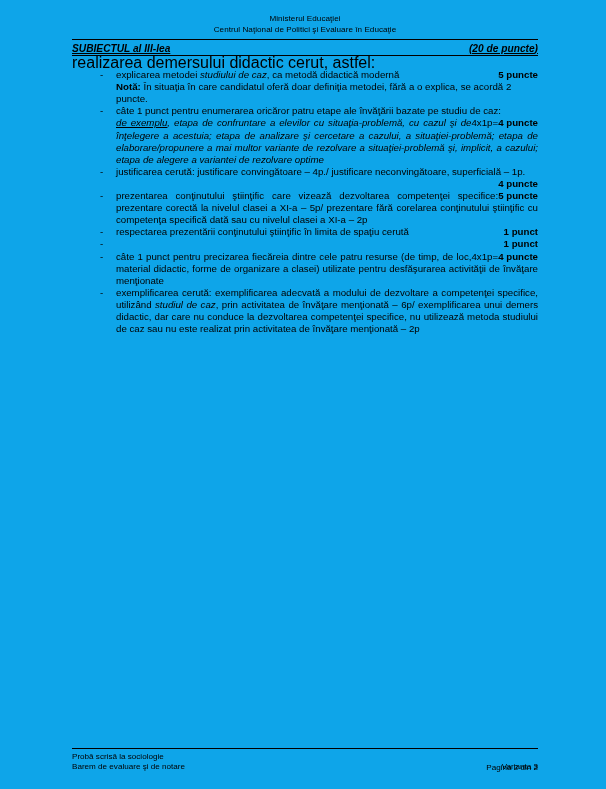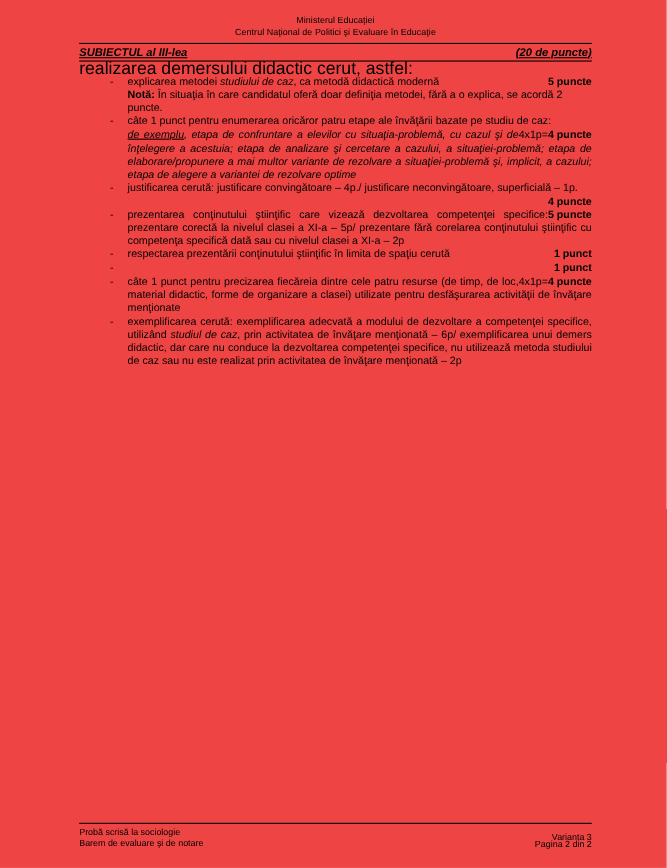--- a/index.html
+++ b/index.html
@@ -13,21 +13,21 @@
     font-family: "Liberation Sans", sans-serif;
     color: #000000;
     overflow: hidden;
     position: relative;
   }
   .page {
     position: absolute;
     left: 0; top: 0;
     width: 606px;
     height: 789px;
-    background: #ef4444;
+    background: #0ea5e9;
   }
   .content {
     position: absolute;
     left: 72px;
     top: 14px;
     width: 466px;
   }
 
   
   .doc-header {
@@ -122,21 +122,21 @@
   }
   .footer-rule {
     border: 0;
     border-top: 1.2px solid #000;
     margin: 0 0 3px 0;
     height: 0;
   }
   .footer-row {
     display: flex;
     justify-content: space-between;
-    align-items: center;
+    align-items: flex-end;
   }
   .footer-left div { white-space: nowrap; }
   .footer-right { white-space: nowrap; }
   .footer-center {
     text-align: right;
     margin-top: -10px;
   }
 </style>
 </head>
 <body>

